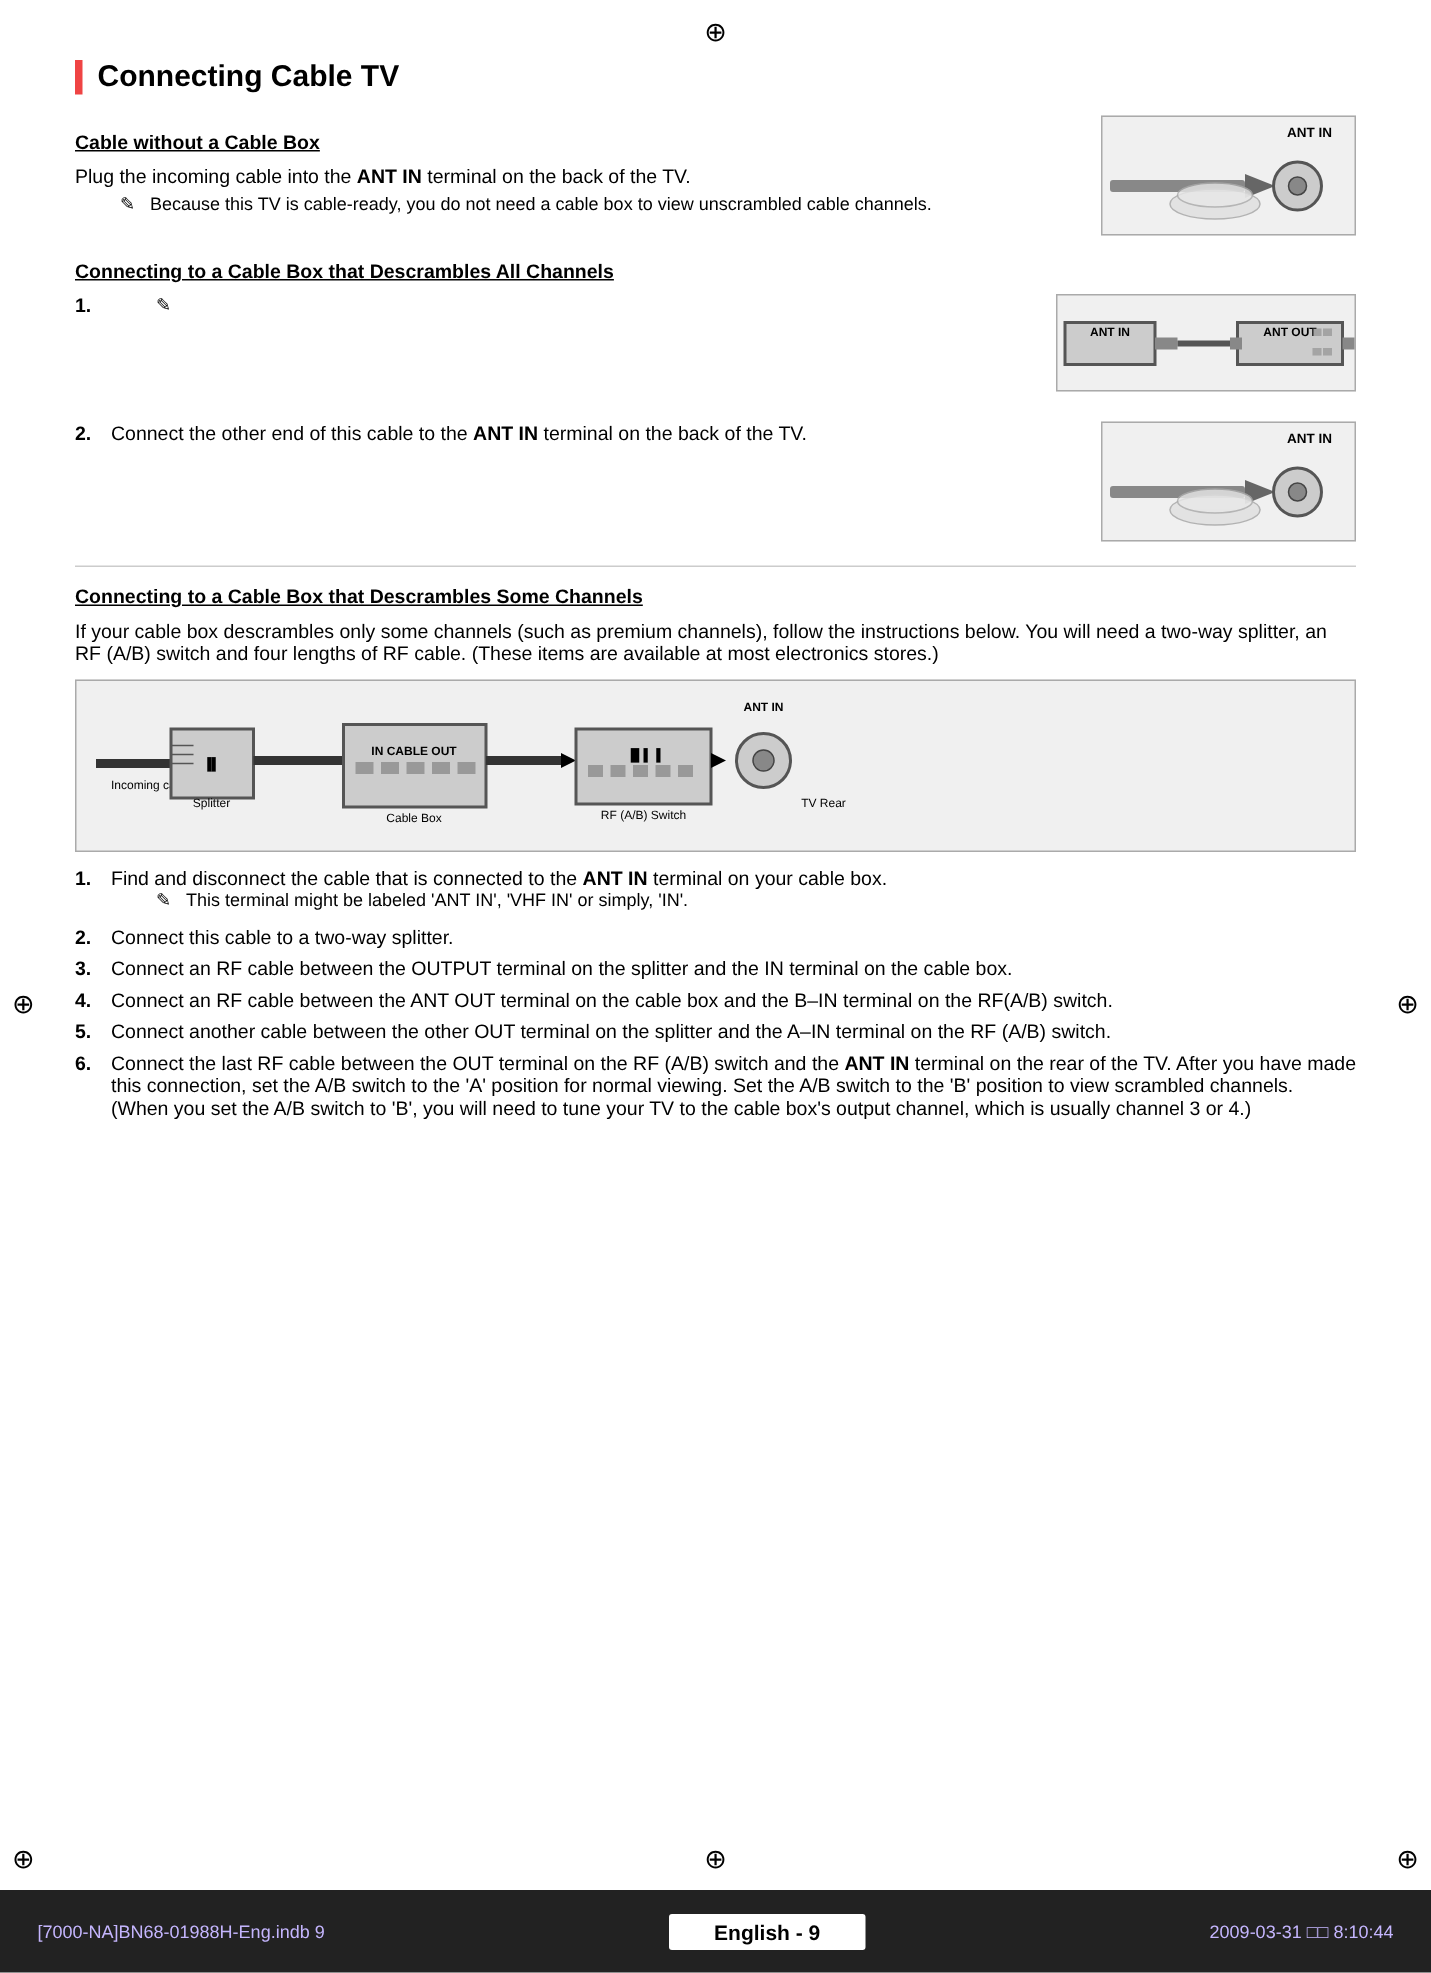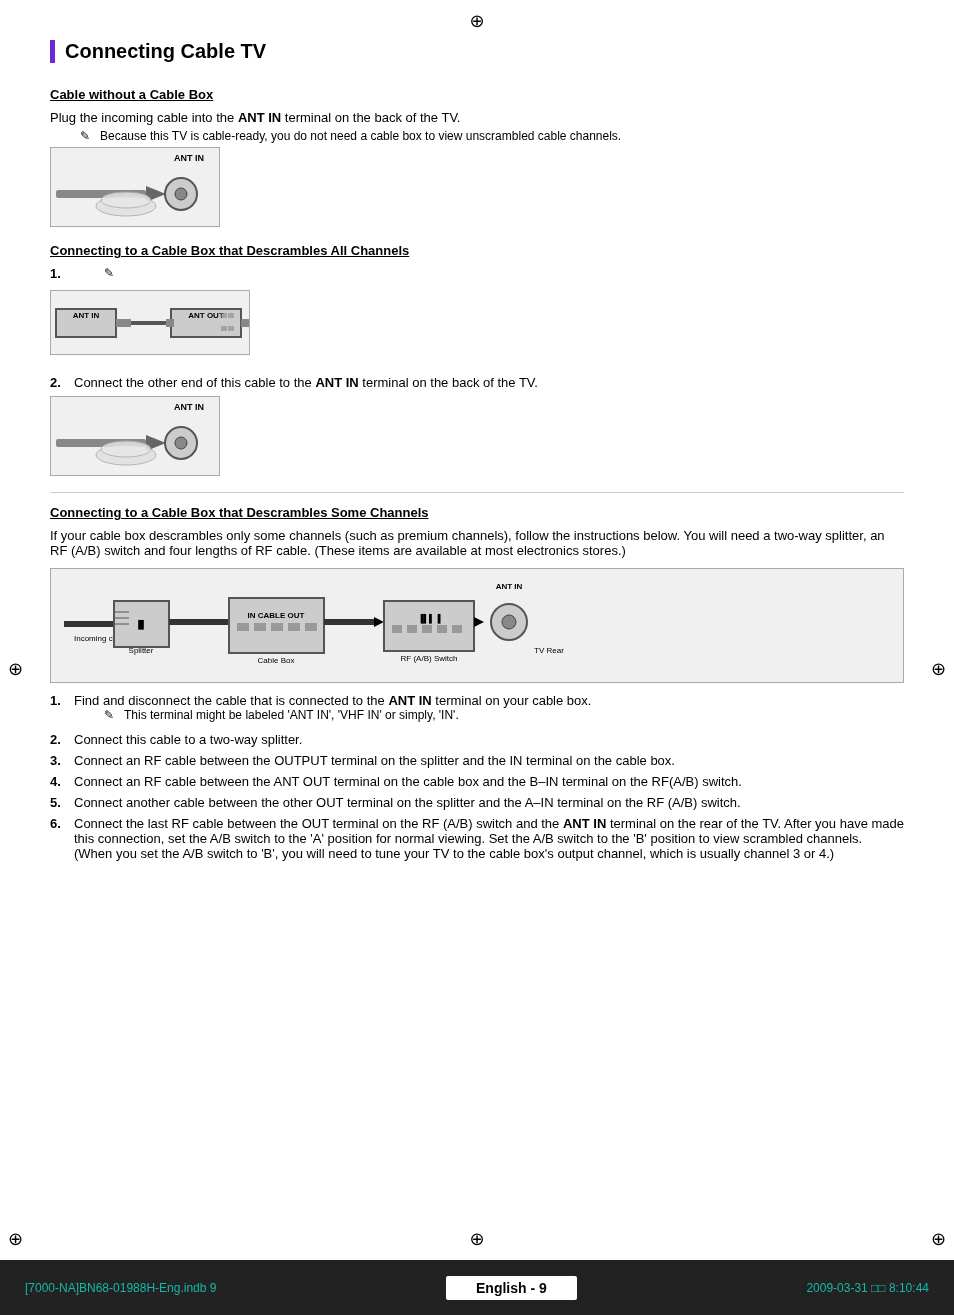--- a/index.html
+++ b/index.html
@@ -26,21 +26,21 @@
       color: #000;
     }
     .reg-top { top: 10px; left: 50%; transform: translateX(-50%); }
     .reg-left-top { top: 50%; left: 10px; }
     .reg-right-top { top: 50%; right: 10px; }
 
     h1.section-title {
       font-size: 20px;
       font-weight: bold;
       margin-bottom: 14px;
-      border-left: 5px solid #6d28d9;
+      border-left: 5px solid #ef4444;
       padding-left: 10px;
     }
     .intro-text {
       font-size: 13px;
       margin-bottom: 14px;
       margin-left: 0px;
     }
     .subsection-title {
       font-size: 13px;
       font-weight: bold;
@@ -63,21 +63,20 @@
     }
     .note-icon {
       font-size: 12px;
       min-width: 16px;
     }
     .content-row {
       display: flex;
       justify-content: space-between;
       align-items: flex-start;
       margin-bottom: 10px;
-      flex-direction: column;
     }
     .content-left {
       flex: 1;
       padding-right: 20px;
     }
     .numbered-item {
       display: flex;
       margin-bottom: 6px;
       font-size: 13px;
     }
@@ -94,21 +93,21 @@
       left: 0;
       right: 0;
       height: 55px;
       background: #222;
       display: flex;
       align-items: center;
       justify-content: space-between;
       padding: 0 25px;
     }
     .footer-text {
-      color: #14b8a6;
+      color: #c4b5fd;
       font-size: 12px;
     }
     .section-wrapper {
       margin-bottom: 16px;
     }
     .divider {
       height: 1px;
       background: #ccc;
       margin: 12px 0;
     }

